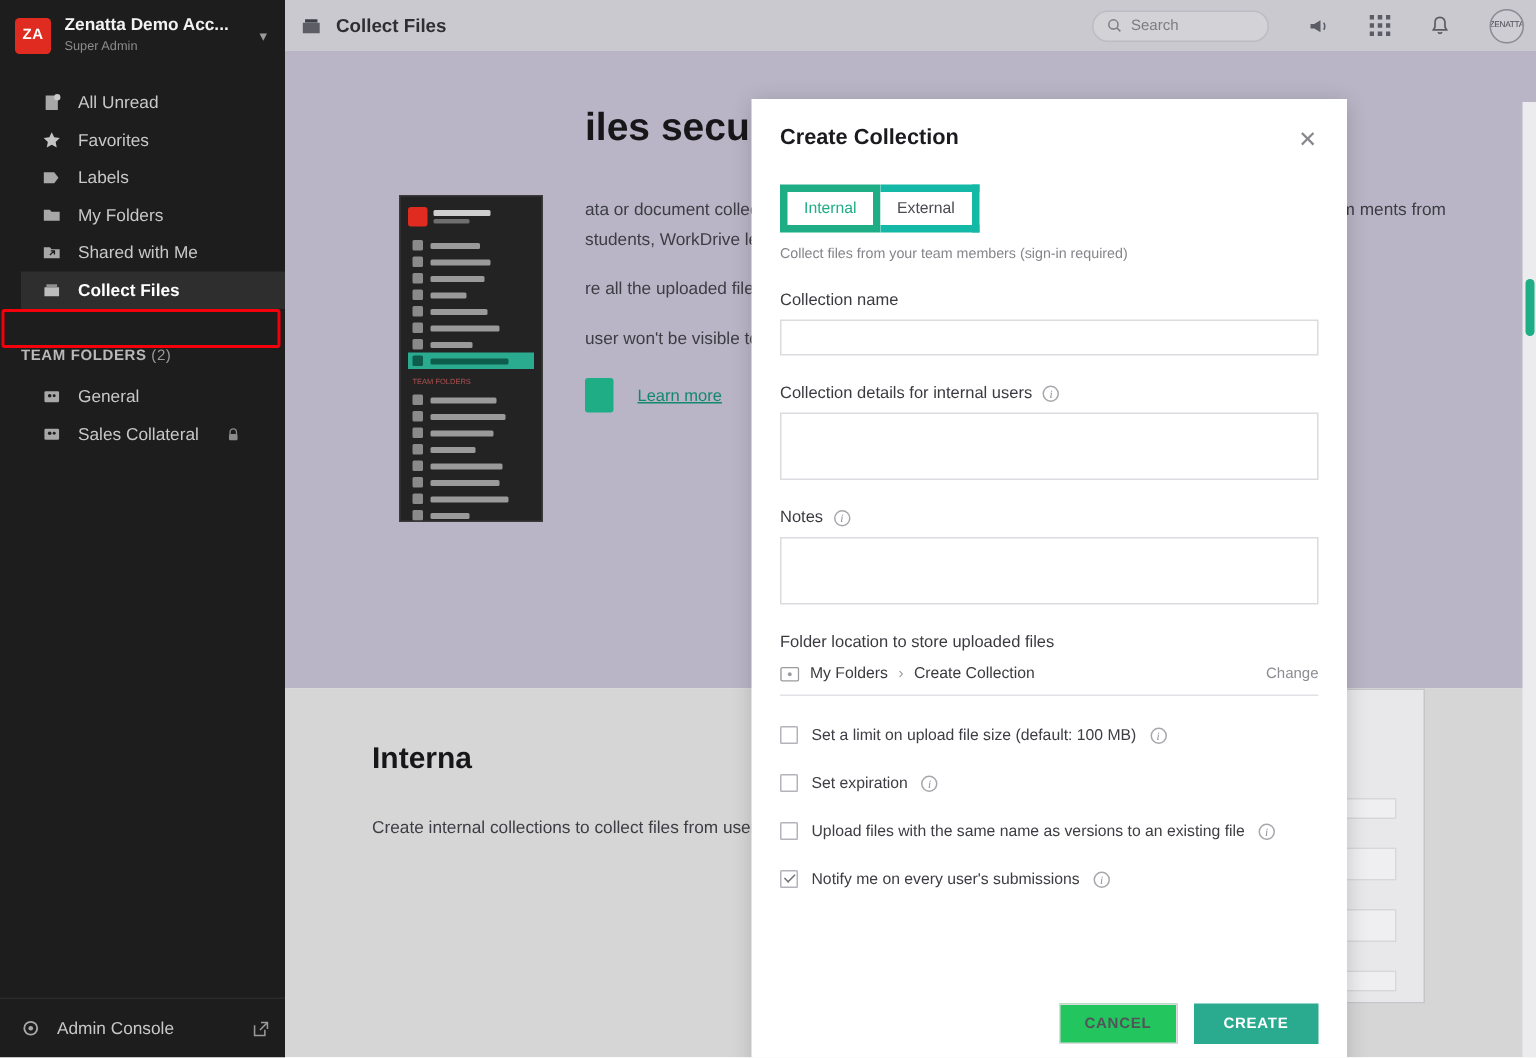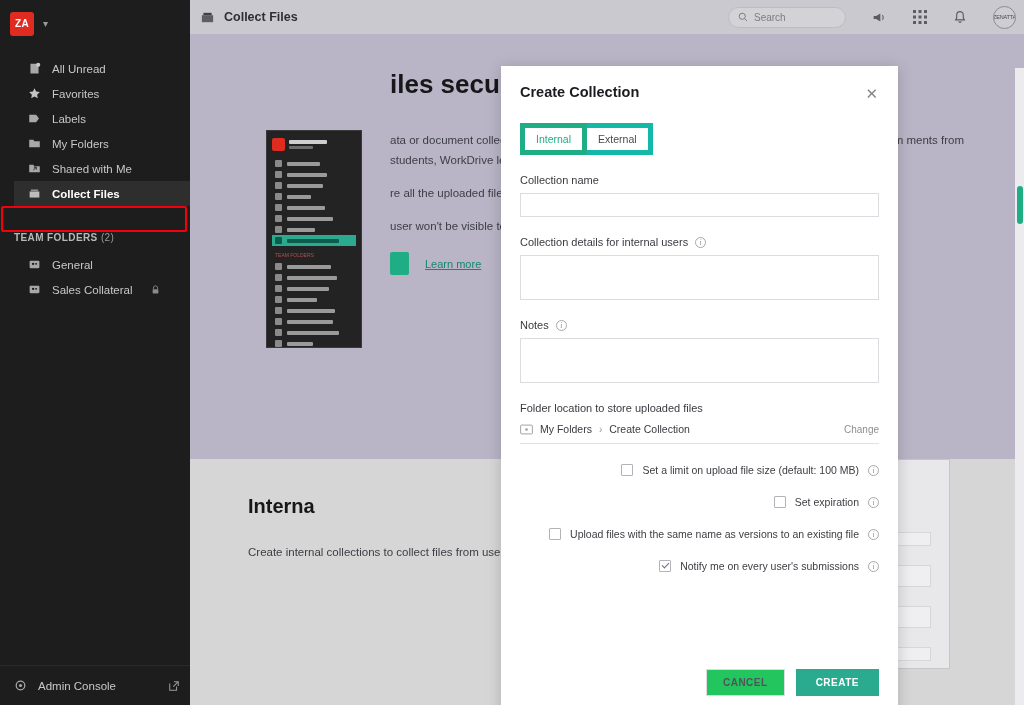--- a/index.html
+++ b/index.html
@@ -213,21 +213,21 @@
   .loc {
     display: flex; align-items: center; gap: 7px; margin-top: 9px;
     border-bottom: 1px solid #e2e2e6; padding-bottom: 8px;
     font-size: 10.5px; color: #3a3a40;
   }
   .loc .chev { color: #9a9a9f; font-size: 10px; }
   .loc .change { margin-left: auto; font-size: 10px; color: #8d8d93; cursor: pointer; }
 
   .chk-row {
     display: flex; align-items: center; gap: 9px;
-    margin-top: 20px; font-size: 10.5px; color: #3d3d43; justify-content: flex-end;
+    margin-top: 20px; font-size: 10.5px; color: #3d3d43;
   }
   .cb {
     width: 12px; height: 12px; border: 1px solid #b3b3b9;
     border-radius: 1px; flex: 0 0 12px; background: #fff;
     display: flex; align-items: center; justify-content: center;
   }
   .cb.on::after {
     content: ""; width: 6px; height: 3px;
     border-left: 1.5px solid #6d6d73; border-bottom: 1.5px solid #6d6d73;
     transform: rotate(-45deg) translate(1px,-1px);
@@ -249,20 +249,24 @@
 </style>
 </head>
 <body>
 
 <div class="app">
 
   <div class="sidebar">
 
     <div class="acct">
       <div class="acct-logo">ZA</div>
+      <div class="acct-txt">
+        <div class="acct-name">Zenatta Demo Acc...</div>
+        <div class="acct-role">Super Admin</div>
+      </div>
       <div class="acct-caret">▾</div>
     </div>
 
     <div class="nav">
       <div class="nav-item">
         <span class="ic">
           <svg width="13" height="13" viewBox="0 0 16 16">
               <path d="M3 2h7l3 3v9H3z" fill="#a8a8a8"></path>
               <circle cx="12.5" cy="3.5" r="2.6" fill="#c9c9c9"></circle>
             </svg>
@@ -545,20 +549,21 @@
         <div class="m-title">Create Collection</div>
         <div class="m-close">✕</div>
       </div>
 
       <div class="m-body">
 
         <div class="tabs">
           <div class="tab on">Internal</div>
           <div class="tab">External</div>
         </div>
+        <div class="tab-desc">Collect files from your team members (sign-in required)</div>
 
         <div class="f-label">
           <span>Collection name</span>
         </div>
         <input class="f-input" value="" style="">
 
         <div class="f-label">
           <span>Collection details for internal users</span>
           <span class="info">i</span>
         </div>

